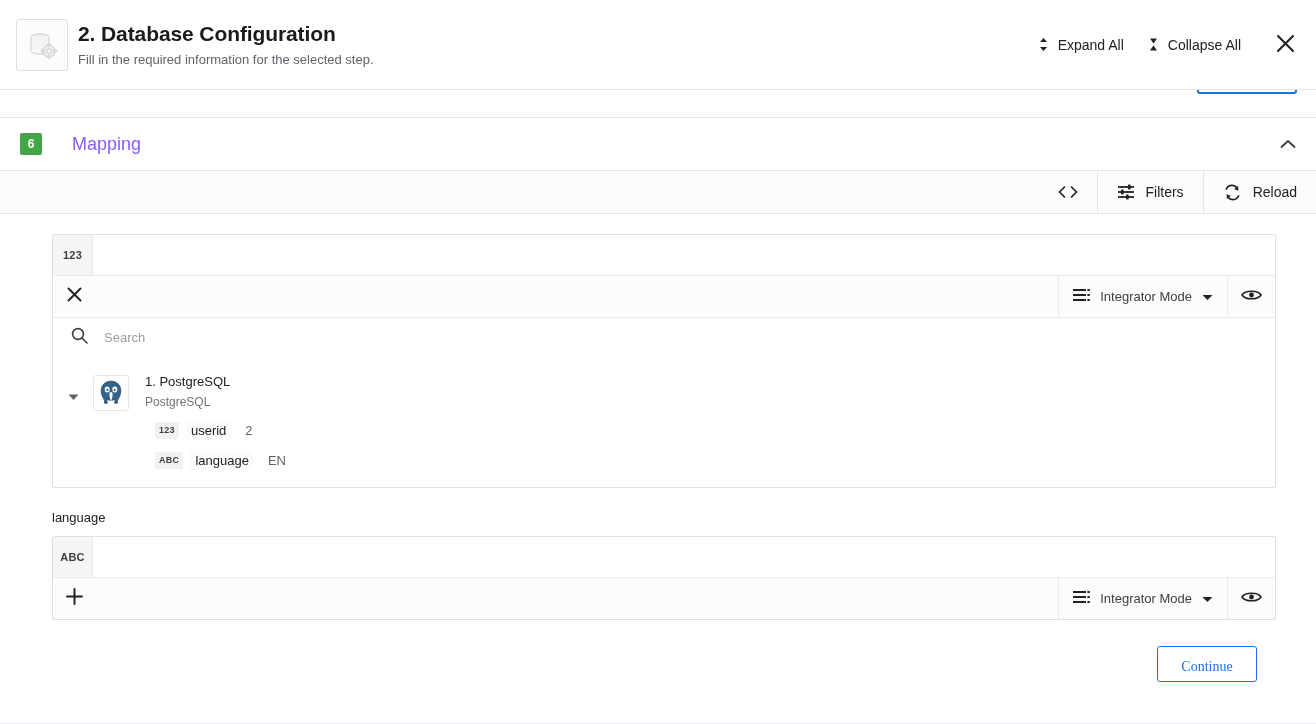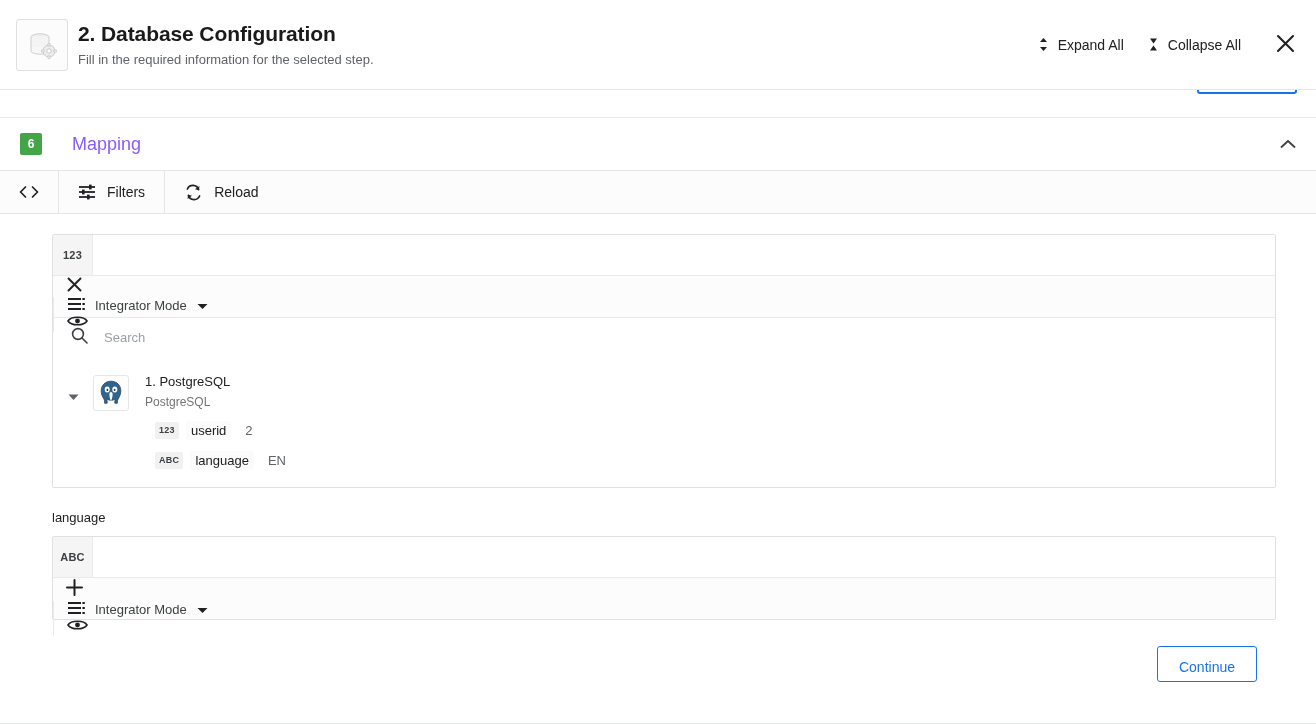--- a/index.html
+++ b/index.html
@@ -112,20 +112,21 @@
     display: flex; align-items: center; justify-content: center;
     width: 24px; height: 24px;
     cursor: pointer;
   }
 
   
   .toolbar {
     height: 43px;
     display: flex;
     align-items: stretch;
+    justify-content: flex-end;
     background: #fcfcfc;
     border-bottom: 1px solid #e4e6e8;
   }
   .tb-item {
     display: flex; align-items: center;
     gap: 11px;
     padding: 0 19px;
     font-size: 14px;
     color: #202124;
     cursor: pointer;
@@ -168,21 +169,20 @@
     font-weight: bold;
     color: #3c4043;
     letter-spacing: 0.2px;
   }
   .type-value { flex: 1 1 auto; background: #fff; }
 
   .card-actionrow {
     height: 41px;
     display: flex; align-items: stretch;
     background: #fcfcfc;
-    flex-direction: column;
   }
   .action-left {
     width: 42px;
     display: flex; align-items: center; justify-content: center;
     cursor: pointer;
   }
   .action-spacer { flex: 1 1 auto; }
   .mode-select {
     display: flex; align-items: center;
     gap: 10px;
@@ -283,21 +283,21 @@
     background: #fff;
   }
   .continue-btn {
     min-width: 100px;
     height: 36px;
     border: 1px solid #1a73e8;
     border-radius: 3px;
     background: #fff;
     color: #1a73e8;
     font-size: 14px;
-    font-family: Liberation Sans, sans-serif;
+    font-family: Liberation Serif, serif;
     cursor: pointer;
     padding: 12px 18px;
   }
   .bottom-rule {
     position: absolute;
     left: 0; right: 0; bottom: 0;
     border-top: 1px solid #e8eaed;
     height: 1px;
   }
   .gap-20 { height: 22px; }

